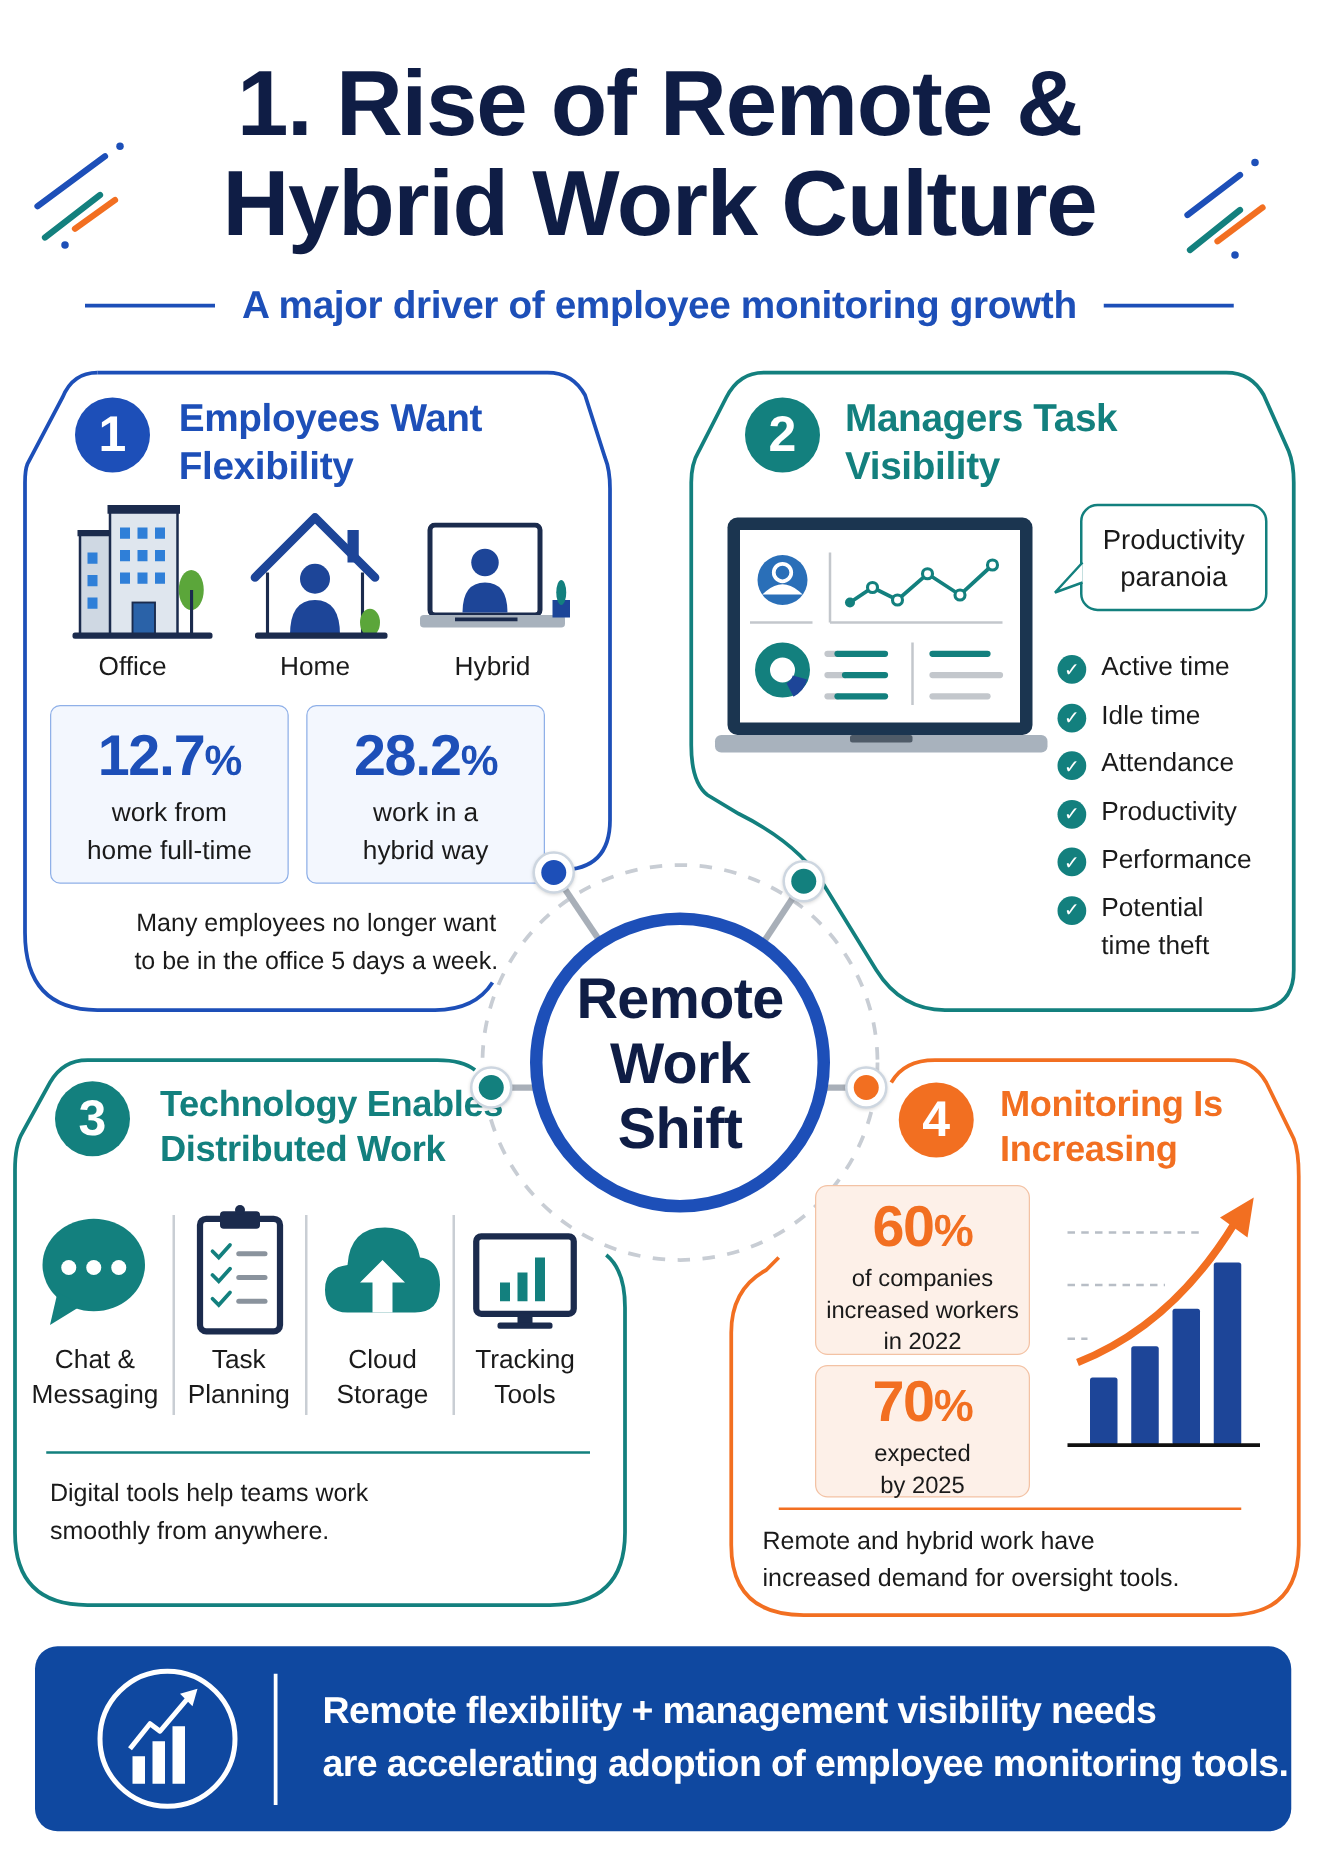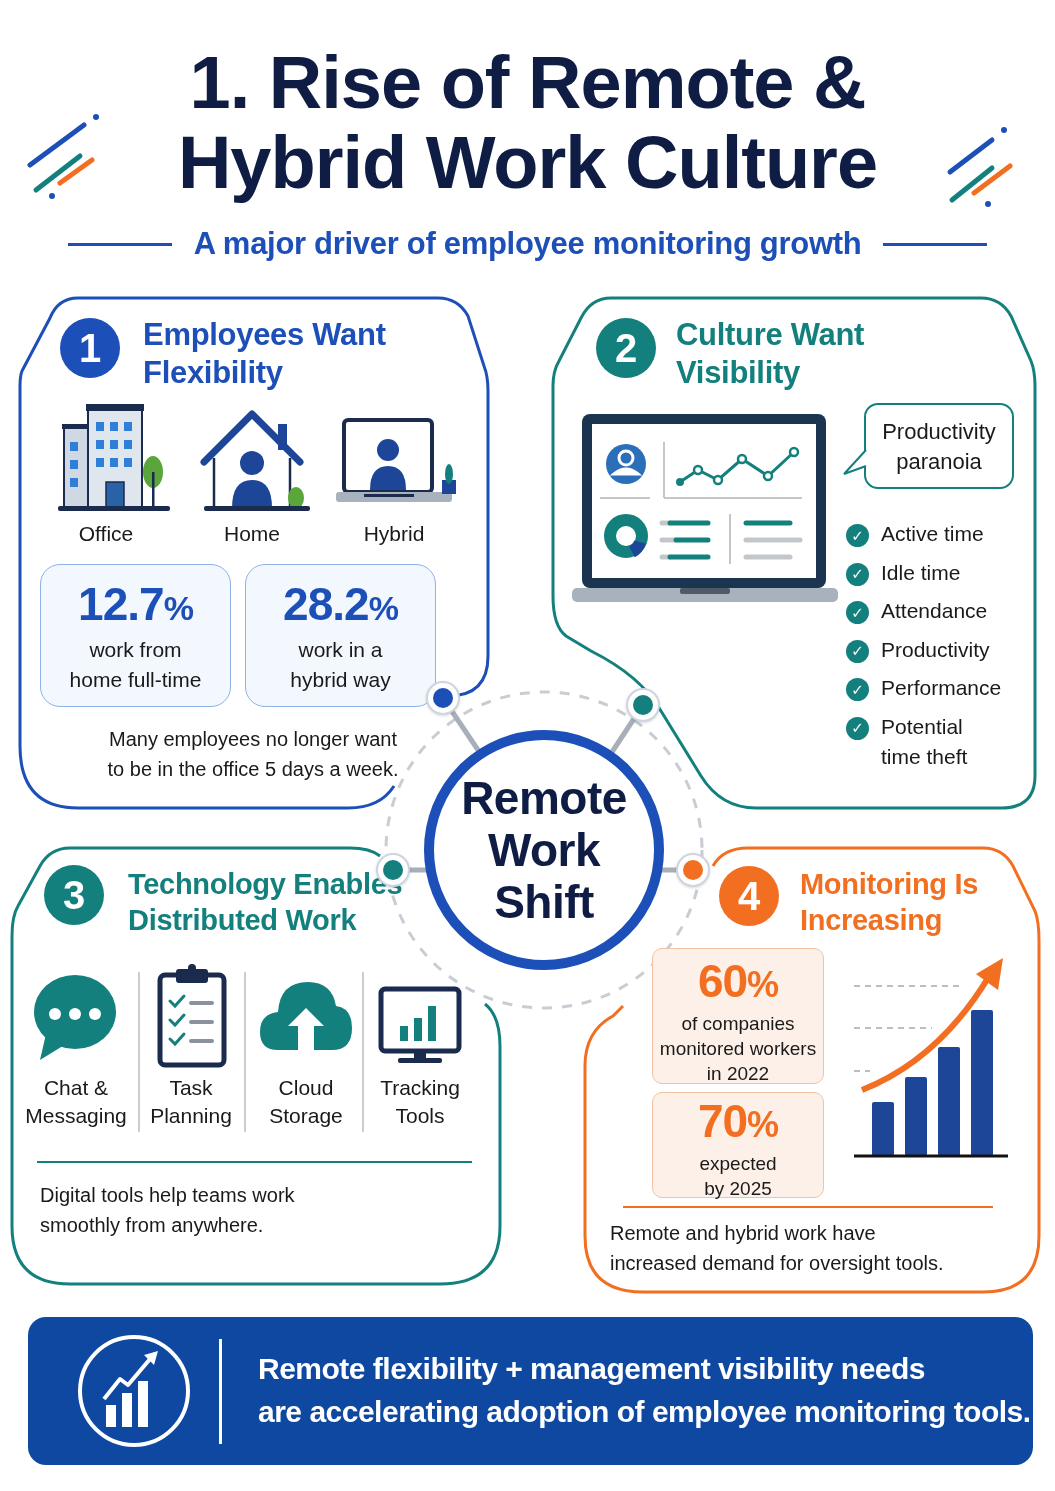--- a/index.html
+++ b/index.html
@@ -21,21 +21,21 @@
   .card svg.frame { position: absolute; left: 0; top: 0; overflow: visible; }
   .badge { position: absolute; width: 60px; height: 60px; border-radius: 50%; color: #fff; font-weight: 700; font-size: 40px; display: flex; align-items: center; justify-content: center; }
   .card-title { position: absolute; font-size: 31px; font-weight: 700; line-height: 38px; letter-spacing: -0.3px; }
 
   .blue  { color: #1d4fb8; }
   .teal  { color: #13807e; }
   .orange{ color: #f26f21; }
 
   .icon-label { position: absolute; font-size: 21px; text-align: center; color: #1a1a1a; line-height: 28px; }
 
-  .stat-box { position: absolute; border: 1.5px solid #8fb0e8; border-radius: 20px; background: #f3f7fe; text-align: center; }
+  .stat-box { position: absolute; border: 1.5px solid #8fb0e8; border-radius: 8px; background: #f3f7fe; text-align: center; }
   .stat-big { font-size: 46px; font-weight: 700; color: #1d4fb8; letter-spacing: -1px; line-height: 54px; margin-top: 12px; }
   .stat-big .pct { font-size: 34px; }
   .stat-small { font-size: 21px; line-height: 30px; color: #1a1a1a; }
 
   .note { position: absolute; font-size: 20px; line-height: 30px; color: #1a1a1a; text-align: left; }
 
   .check-list { position: absolute; left: 846px; top: 519px; }
   .check-item { display: flex; align-items: flex-start; height: 38.5px; }
   .check-item .chk { width: 23px; height: 23px; border-radius: 50%; background: #13807e; color: #fff; font-size: 15px; font-weight: 700; display: flex; align-items: center; justify-content: center; margin-top: 5px; margin-right: 12px; flex-shrink: 0; }
   .check-item .txt { font-size: 21px; line-height: 30px; color: #1a1a1a; }
@@ -172,21 +172,21 @@
   <div>to be in the office 5 days a week.</div>
 </div>
 
 <div class="card" style="left:551px;top:296px;width:486px;height:514px;background:transparent;">
   <svg class="frame" width="486" height="514">
     <path d="M60 2 H430 Q450 2 460 20 L480 65 Q484 75 484 90 V480 Q484 512 450 512 H205 Q170 512 150 480 L110 415 Q90 380 40 355 L15 340 Q2 330 2 300 V90 Q2 75 8 65 L30 22 Q40 2 60 2 Z" fill="none" stroke="#13807e" stroke-width="3"></path>
   </svg>
 </div>
 <div class="badge" style="left:596px;top:318px;background:#13807e">2</div>
 <div class="card-title teal" style="left:676px;top:316px">
-  <div>Culture Want</div>
+  <div>Managers Task</div>
   <div>Visibility</div>
 </div>
 
 <svg class="abs" style="left:570px;top:412px" width="270" height="196">
   <rect x="12" y="2" width="244" height="174" rx="8" fill="#1b3550"></rect>
   <rect x="22" y="12" width="224" height="154" fill="#fff"></rect>
   <circle cx="56" cy="52" r="20" fill="#2a6fb8"></circle>
   <circle cx="56" cy="46" r="7" fill="none" stroke="#fff" stroke-width="3"></circle>
   <path d="M44 62 Q56 52 68 62 Z" fill="#fff" stroke="#fff" stroke-width="3"></path>
   <line x1="30" y1="86" x2="80" y2="86" stroke="#c3c7cc" stroke-width="2"></line>
@@ -335,21 +335,21 @@
 </div>
 <div class="badge" style="left:719px;top:866px;background:#f26f21">4</div>
 <div class="card-title orange" style="left:800px;top:866px;font-size:29px;line-height:36px;">
   <div>Monitoring Is</div>
   <div>Increasing</div>
 </div>
 
 <div class="orange-box" style="left:652px;top:948px;width:172px;height:136px">
   <div class="orange-big"><span>60</span><span class="pct">%</span></div>
   <div class="orange-small">of companies</div>
-  <div class="orange-small">monitored workers</div>
+  <div class="orange-small">increased workers</div>
   <div class="orange-small">in 2022</div>
 </div>
 <div class="orange-box" style="left:652px;top:1092px;width:172px;height:106px">
   <div class="orange-big" style="margin-top:2px"><span>70</span><span class="pct">%</span></div>
   <div class="orange-small">expected</div>
   <div class="orange-small">by 2025</div>
 </div>
 
 <svg class="abs" style="left:848px;top:950px" width="170" height="212">
   <g stroke="#b8bec6" stroke-width="2" stroke-dasharray="6 5">

